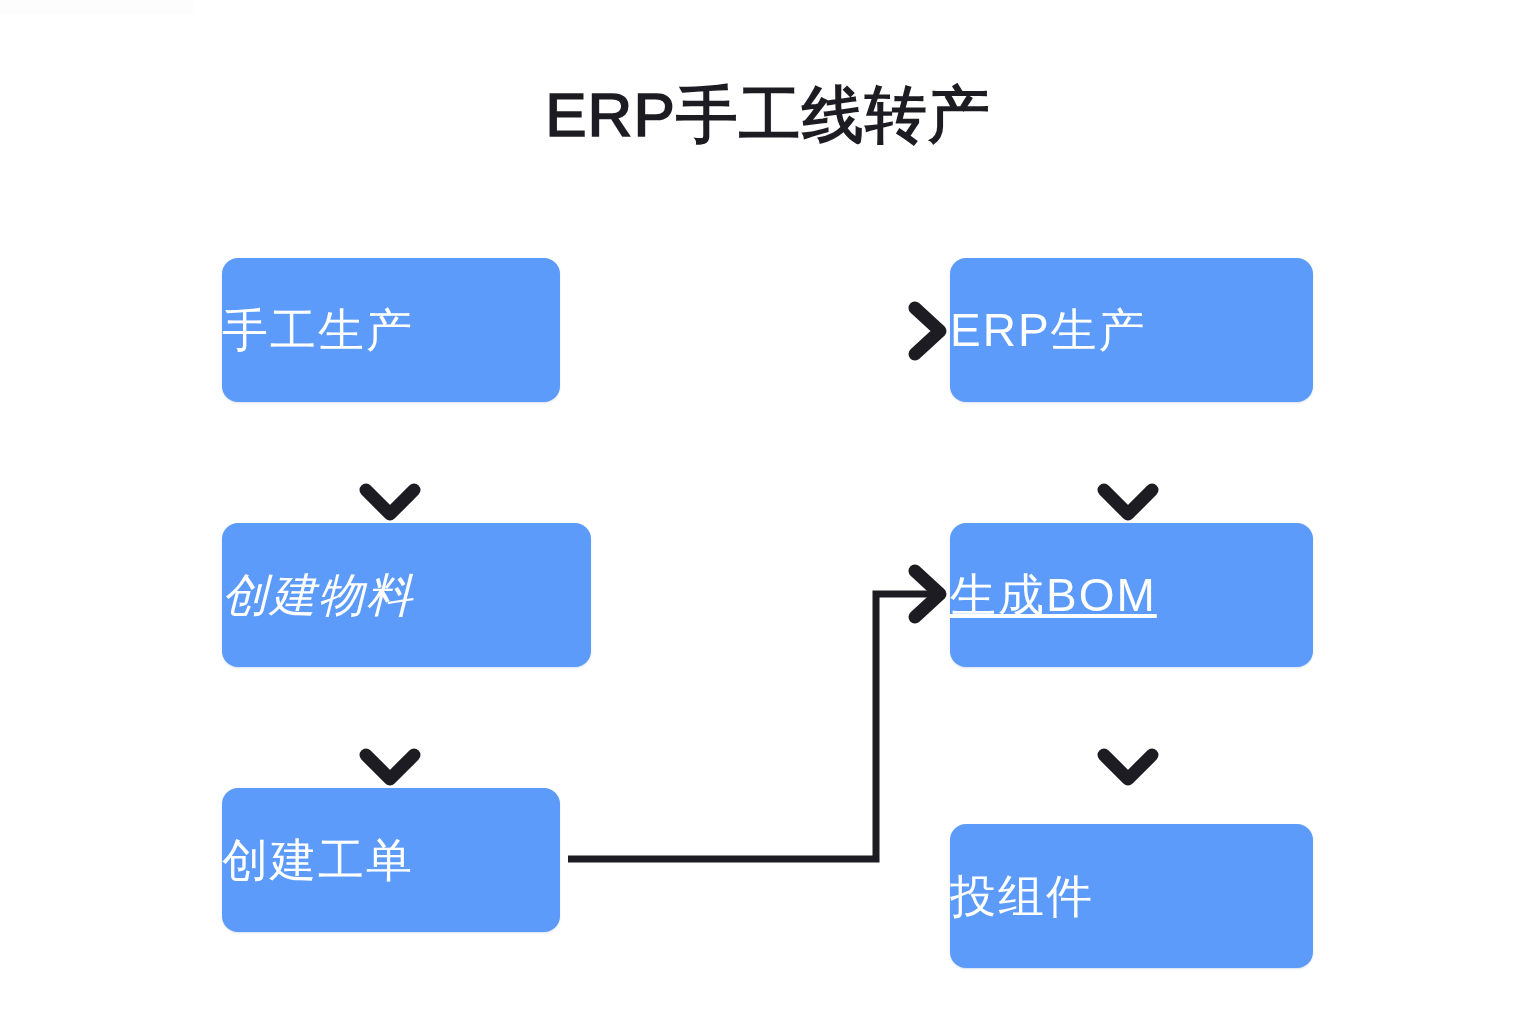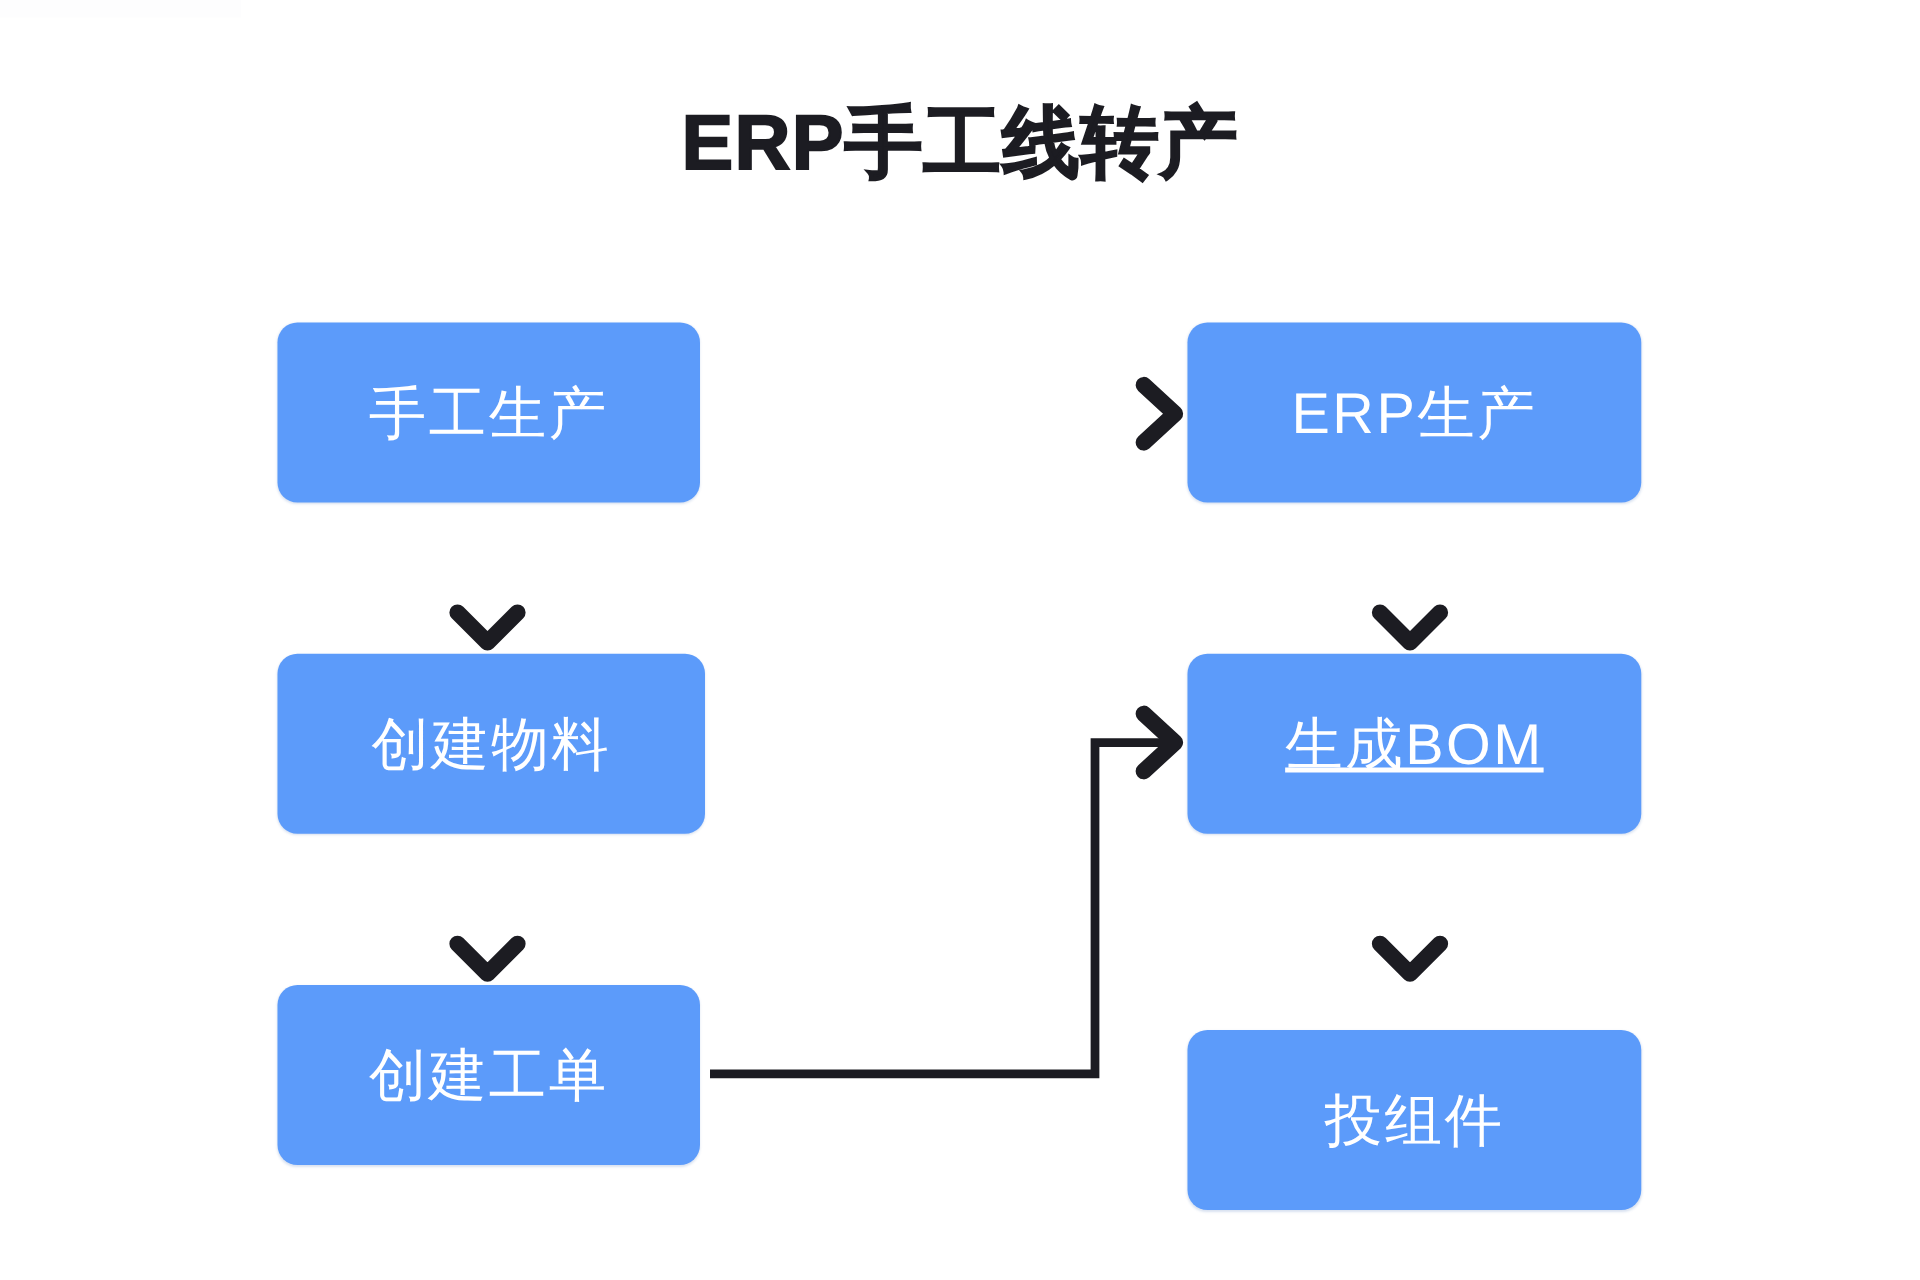--- a/index.html
+++ b/index.html
@@ -33,47 +33,46 @@
   }
 
   .diagram-title {
     position: absolute;
     left: 0;
     top: 78px;
     width: 1536px;
     text-align: center;
     font-size: 62px;
     line-height: 74px;
-    font-weight: 700;
+    font-weight: 400;
     letter-spacing: 1px;
     color: #1c1c22;
     -webkit-text-stroke: 1.6px #1c1c22;
     white-space: nowrap;
   }
 
   .node {
     position: absolute;
     box-sizing: border-box;
     border-radius: 16px;
     background: #5c9bfa;
     display: flex;
     align-items: center;
-    justify-content: center;
     color: #ffffff;
     font-size: 46px;
     line-height: 52px;
     font-weight: 500;
     letter-spacing: 2px;
     white-space: nowrap;
     box-shadow: 0 1px 2px rgba(40, 90, 170, 0.18);
   }
 
   
   .node.n-manual-production { left: 222px; top: 258px;  width: 338px; height: 144px; }
-  .node.n-create-material   { left: 222px; top: 523px;  width: 342px; height: 144px; }
+  .node.n-create-material   { left: 222px; top: 523px;  width: 369px; height: 144px; font-style: italic; }
   .node.n-create-workorder  { left: 222px; top: 788px;  width: 338px; height: 144px; }
   
   .node.n-erp-production    { left: 950px; top: 258px;  width: 363px; height: 144px; }
   .node.n-generate-bom      { left: 950px; top: 523px;  width: 363px; height: 144px; text-decoration: underline; }
   .node.n-issue-components  { left: 950px; top: 788px;  width: 363px; height: 144px; margin-top: 36px; }
 
   .connector-layer {
     position: absolute;
     left: 0;
     top: 0;

